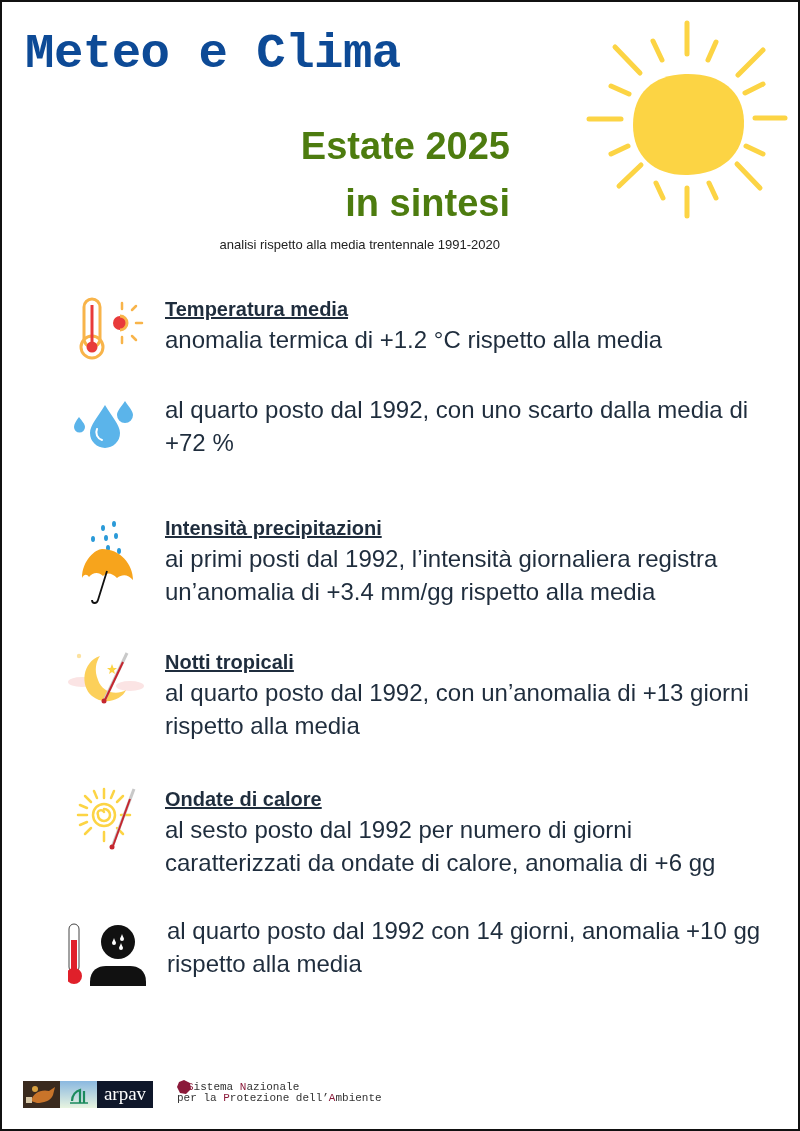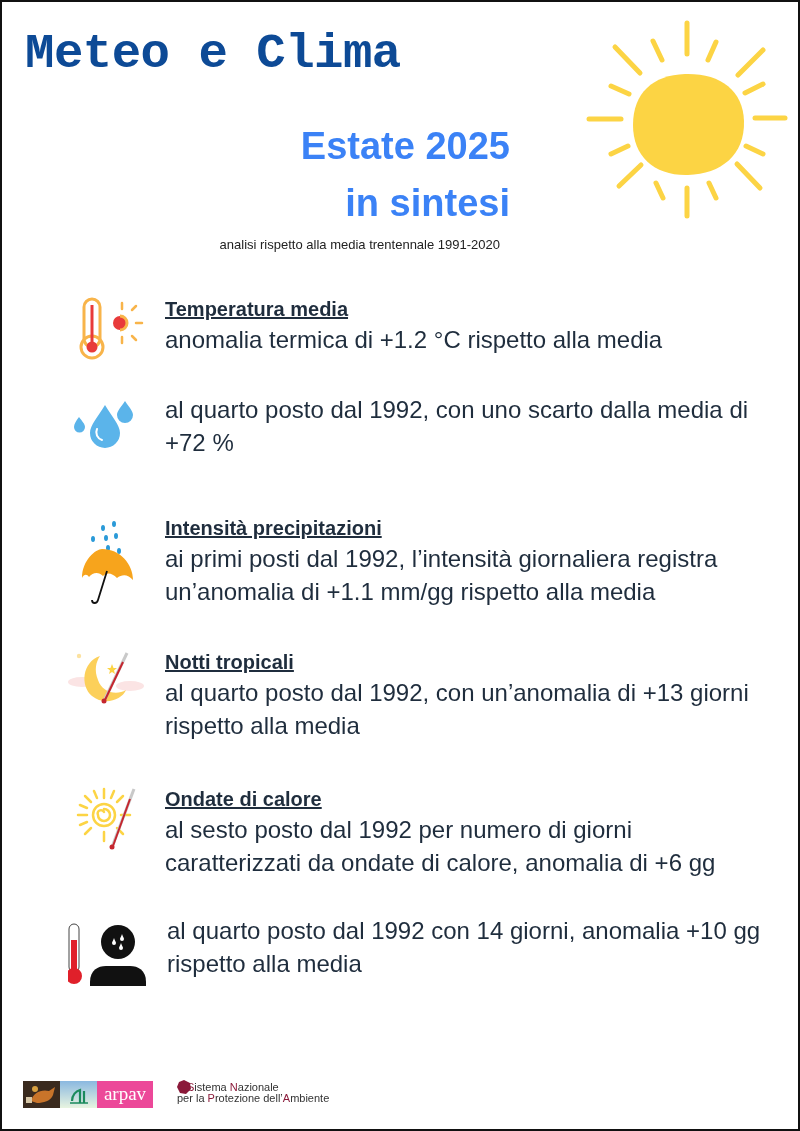--- a/index.html
+++ b/index.html
@@ -10,33 +10,33 @@
     .frame {
       position: absolute; left: 0; top: 0; width: 796px; height: 1127px;
       border: 2px solid #111; background: #fff;
     }
     .main-title {
       position: absolute; left: 25px; top: 30px; font-size: 49px; font-weight: bold;
       color: #0d4a96; letter-spacing: -0.5px; line-height: 1; font-family: Liberation Mono, monospace;
     }
     .sub-title {
       position: absolute; right: 290px; top: 118px; text-align: right;
-      font-size: 38px; font-weight: bold; color: #3b82f6; line-height: 57px;
+      font-size: 38px; font-weight: bold; color: #4d7c0f; line-height: 57px;
     }
     .sub-note {
       position: absolute; right: 300px; top: 237px; font-size: 13px; color: #222;
     }
     .sun { position: absolute; left: 585px; top: 18px; width: 205px; height: 205px; }
     .item { position: absolute; left: 0; width: 800px; }
     .item .icon { position: absolute; left: 62px; width: 82px; height: 70px; }
     .item .text { position: absolute; left: 165px; color: #1f2d3d; }
     .item .head { font-size: 20px; font-weight: bold; line-height: 28px; color: #1f2d3d; text-decoration: underline; }
     .item .body { font-size: 24px; line-height: 33px; color: #1f2d3d; }
     .footer-logo { position: absolute; left: 23px; top: 1081px; height: 27px; display: flex; }
-    .snpa { position: absolute; left: 177px; top: 1082px; font-size: 11px; line-height: 11px; color: #333; font-family: Liberation Sans, sans-serif; }
+    .snpa { position: absolute; left: 177px; top: 1082px; font-size: 11px; line-height: 11px; color: #333; font-family: Liberation Mono, monospace; }
     .snpa .accent { color: #8b1a3a; }
   </style>
 </head>
 <body>
 
 <div class="frame"></div>
 
 <div class="main-title">Meteo e Clima</div>
 <div class="sub-title">
   <div>Estate 2025</div>
@@ -111,21 +111,21 @@
       <ellipse cx="54" cy="20" rx="2" ry="3"></ellipse>
       <ellipse cx="57" cy="35" rx="2" ry="3"></ellipse>
       <ellipse cx="46" cy="32" rx="2" ry="3"></ellipse>
     </g>
     <path d="M20 62 C20 44 34 33 40 33 C58 33 71 48 71 64 C66 58 60 58 55 62 C50 57 45 56 41 60 C37 56 31 56 27 61 C25 58 22 58 20 62 Z" fill="#f7a41c"></path>
     <path d="M45 55 L36 84 C35 88 30 88 30 84" fill="none" stroke="#111" stroke-width="1.8"></path>
   </svg>
   <div class="text" style="top:0;">
     <div class="head">Intensità precipitazioni</div>
     <div class="body">ai primi posti dal 1992, l’intensità giornaliera registra</div>
-    <div class="body">un’anomalia di +1.1 mm/gg rispetto alla media</div>
+    <div class="body">un’anomalia di +3.4 mm/gg rispetto alla media</div>
   </div>
 </div>
 
 <div class="item" style="top:648px;">
   <svg class="icon" style="top:0; left:66px;" viewBox="0 0 82 70">
     <ellipse cx="16" cy="34" rx="14" ry="5" fill="#fbe4e4"></ellipse>
     <ellipse cx="64" cy="38" rx="14" ry="5" fill="#fbe4e4"></ellipse>
     <path d="M34 8 C16 14 14 38 26 48 C38 58 56 52 60 42 C50 48 36 44 32 32 C28 22 30 14 34 8 Z" fill="#fcd05a"></path>
     <circle cx="13" cy="8" r="2.2" fill="#fce2a0"></circle>
     <polygon points="46,16 47.5,20 51,20 48,22.5 49,26 46,24 43,26 44,22.5 41,20 44.5,20" fill="#fcd444"></polygon>
@@ -197,21 +197,21 @@
     <defs>
       <linearGradient id="skyg" x1="0" y1="0" x2="0" y2="1">
         <stop offset="0" stop-color="#8ab8e0"></stop>
         <stop offset="1" stop-color="#e8f4e0"></stop>
       </linearGradient>
     </defs>
     <rect width="37" height="27" fill="url(#skyg)"></rect>
     <path d="M12 20 C12 14 16 10 20 9 L20 22 M24 10 L24 22" fill="none" stroke="#1a8a5c" stroke-width="2.2"></path>
     <path d="M10 22 L28 22" stroke="#1a8a5c" stroke-width="1.5"></path>
   </svg>
-  <div style="width:56px;height:27px;background:#ec4899;color:#fff;font-family:'Liberation Serif',serif;font-size:19px;line-height:25px;text-align:center;">arpav</div>
+  <div style="width:56px;height:27px;background:#0f172a;color:#fff;font-family:'Liberation Serif',serif;font-size:19px;line-height:25px;text-align:center;">arpav</div>
 </div>
 
 <svg style="position:absolute;left:177px;top:1080px;" width="14" height="14" viewBox="0 0 14 14">
   <polygon points="7,0 13,3 14,9 9,14 3,13 0,7 2,2" fill="#8b1a3a"></polygon>
 </svg>
 <div class="snpa">
   <div style="padding-left:10px;">
     <span class="accent">S</span><span>istema </span><span class="accent">N</span><span>azionale</span>
   </div>
   <div>

